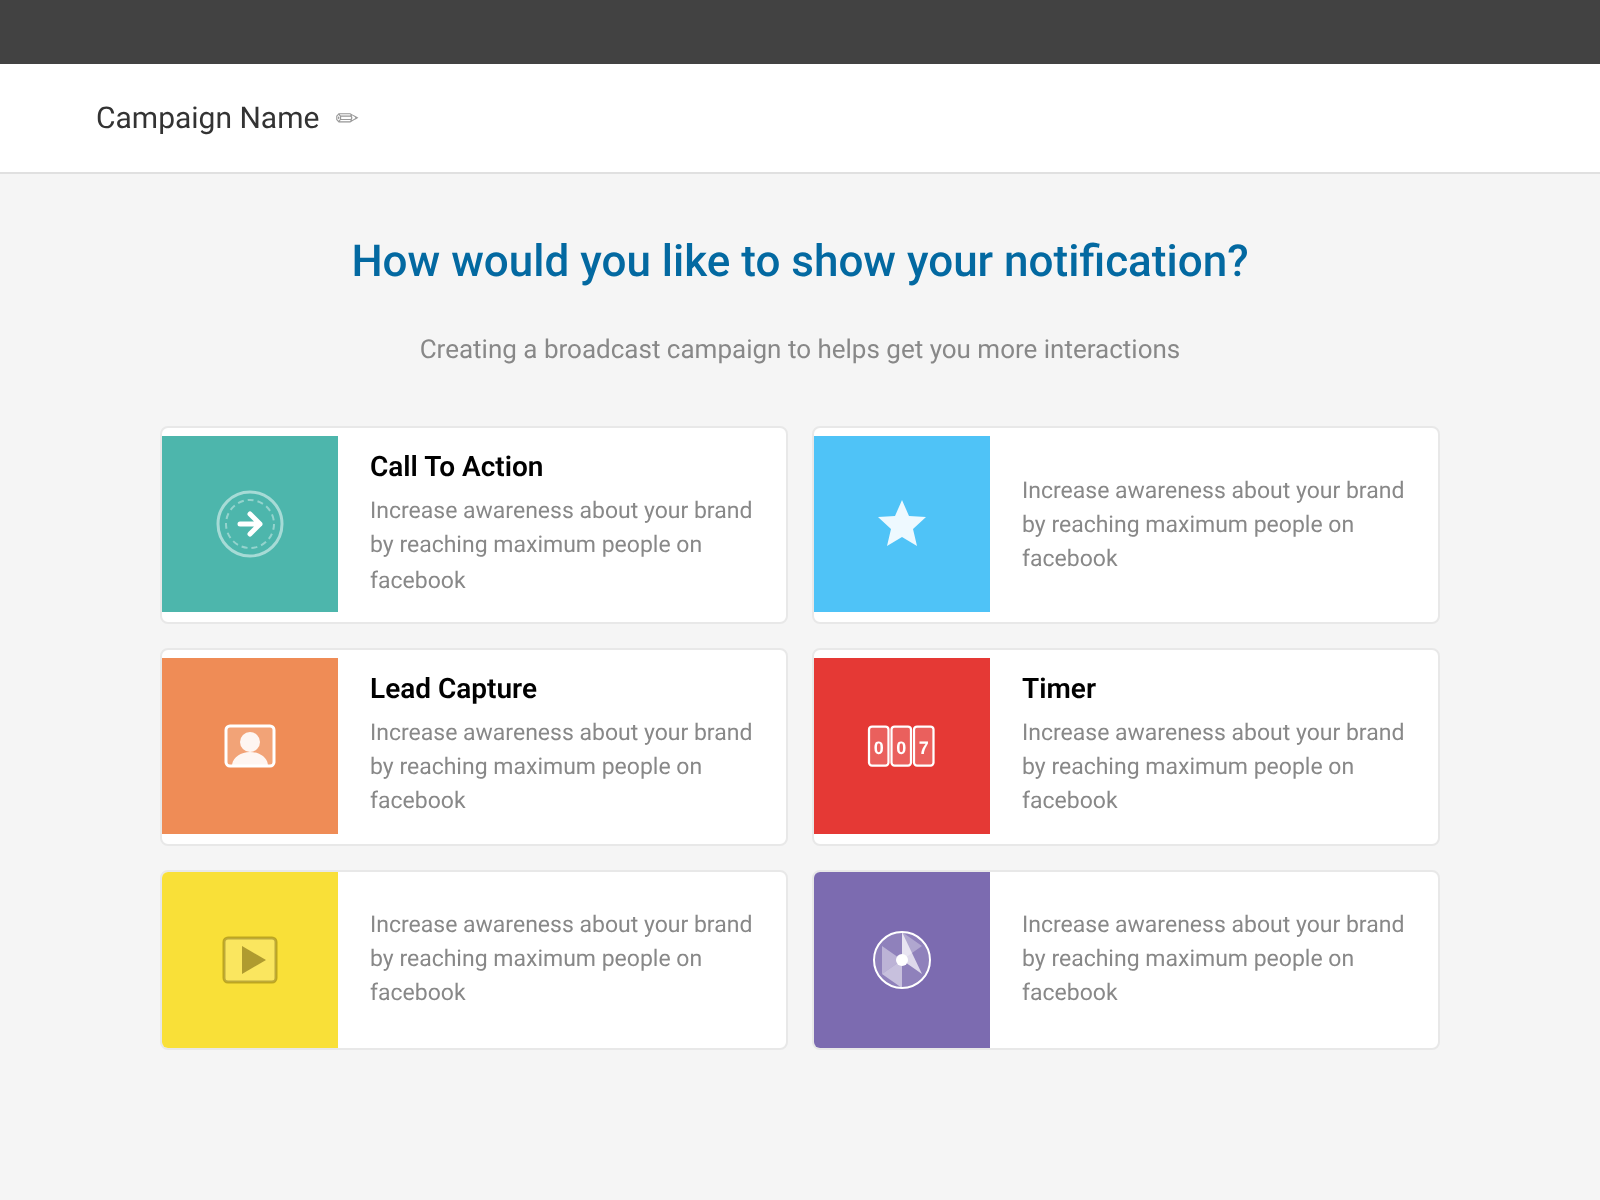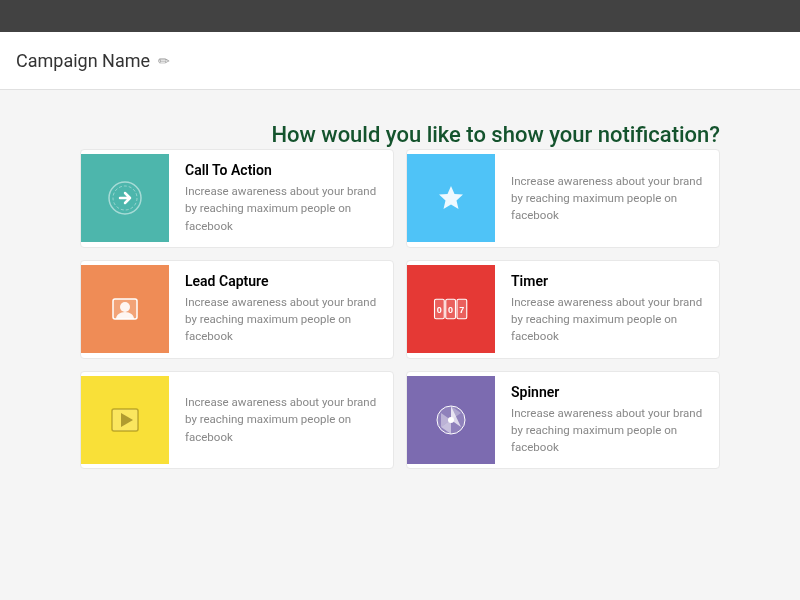--- a/index.html
+++ b/index.html
@@ -19,43 +19,44 @@
 
     .header-area {
       background: #ffffff;
       border-bottom: 1px solid #e0e0e0;
       padding: 18px 16px;
       display: flex;
       align-items: center;
     }
 
     .campaign-name {
-      font-size: 18px;
+      font-size: 15px;
       color: #333;
       font-weight: 400;
+      margin-left: 32px;
     }
 
     .edit-icon {
       margin-left: 8px;
       color: #999;
       font-size: 14px;
       cursor: pointer;
     }
 
     .main-content {
       padding: 32px 80px;
       background: #f5f5f5;
     }
 
     .page-title {
-      text-align: right;
+      text-align: center;
       font-size: 22px;
       font-weight: 500;
-      color: #14532d;
-      margin-bottom: 2px;
+      color: #0369a1;
+      margin-bottom: 24px;
     }
 
     .page-subtitle {
       text-align: center;
       font-size: 13px;
       color: #888;
       margin-bottom: 30px;
     }
 
     .cards-grid {
@@ -129,20 +130,21 @@
 
 <div class="top-bar"></div>
 
 <div class="header-area">
   <span class="campaign-name">Campaign Name</span>
   <span class="edit-icon">✏</span>
 </div>
 
 <div class="main-content">
   <h2 class="page-title">How would you like to show your notification?</h2>
+  <p class="page-subtitle">Creating a broadcast campaign to helps get you more interactions</p>
 
   <div class="cards-grid">
 
     <div class="card">
       <div class="card-icon-wrap teal">
         <div class="card-icon">
           <svg class="icon-svg" viewBox="0 0 36 36" fill="none" xmlns="http://www.w3.org/2000/svg">
             <circle cx="18" cy="18" r="16" stroke="rgba(255,255,255,0.5)" stroke-width="1.5" fill="none"></circle>
             <circle cx="18" cy="18" r="12" stroke="rgba(255,255,255,0.4)" stroke-width="1" stroke-dasharray="3 2" fill="none"></circle>
             <path d="M13 18h10M18 13l5 5-5 5" stroke="white" stroke-width="2.5" stroke-linecap="round" stroke-linejoin="round"></path>
@@ -224,19 +226,18 @@
             <circle cx="18" cy="18" r="14" fill="rgba(255,255,255,0.15)" stroke="white" stroke-width="1"></circle>
             <path d="M18 4 L18 18 L28 25 Z" fill="rgba(255,255,255,0.7)"></path>
             <path d="M18 18 L8 25 L18 32 Z" fill="rgba(255,255,255,0.5)"></path>
             <path d="M18 18 L28 11 L18 4 Z" fill="rgba(255,255,255,0.3)"></path>
             <path d="M18 18 L8 11 L8 25 Z" fill="rgba(255,255,255,0.4)"></path>
             <circle cx="18" cy="18" r="3" fill="white"></circle>
           </svg>
         </div>
       </div>
       <div class="card-body">
-        <div class="card-title">Spinner</div>
         <div class="card-desc">Increase awareness about your brand by reaching maximum people on facebook</div>
       </div>
     </div>
 
   </div>
 </div>
 
 </body></html>

